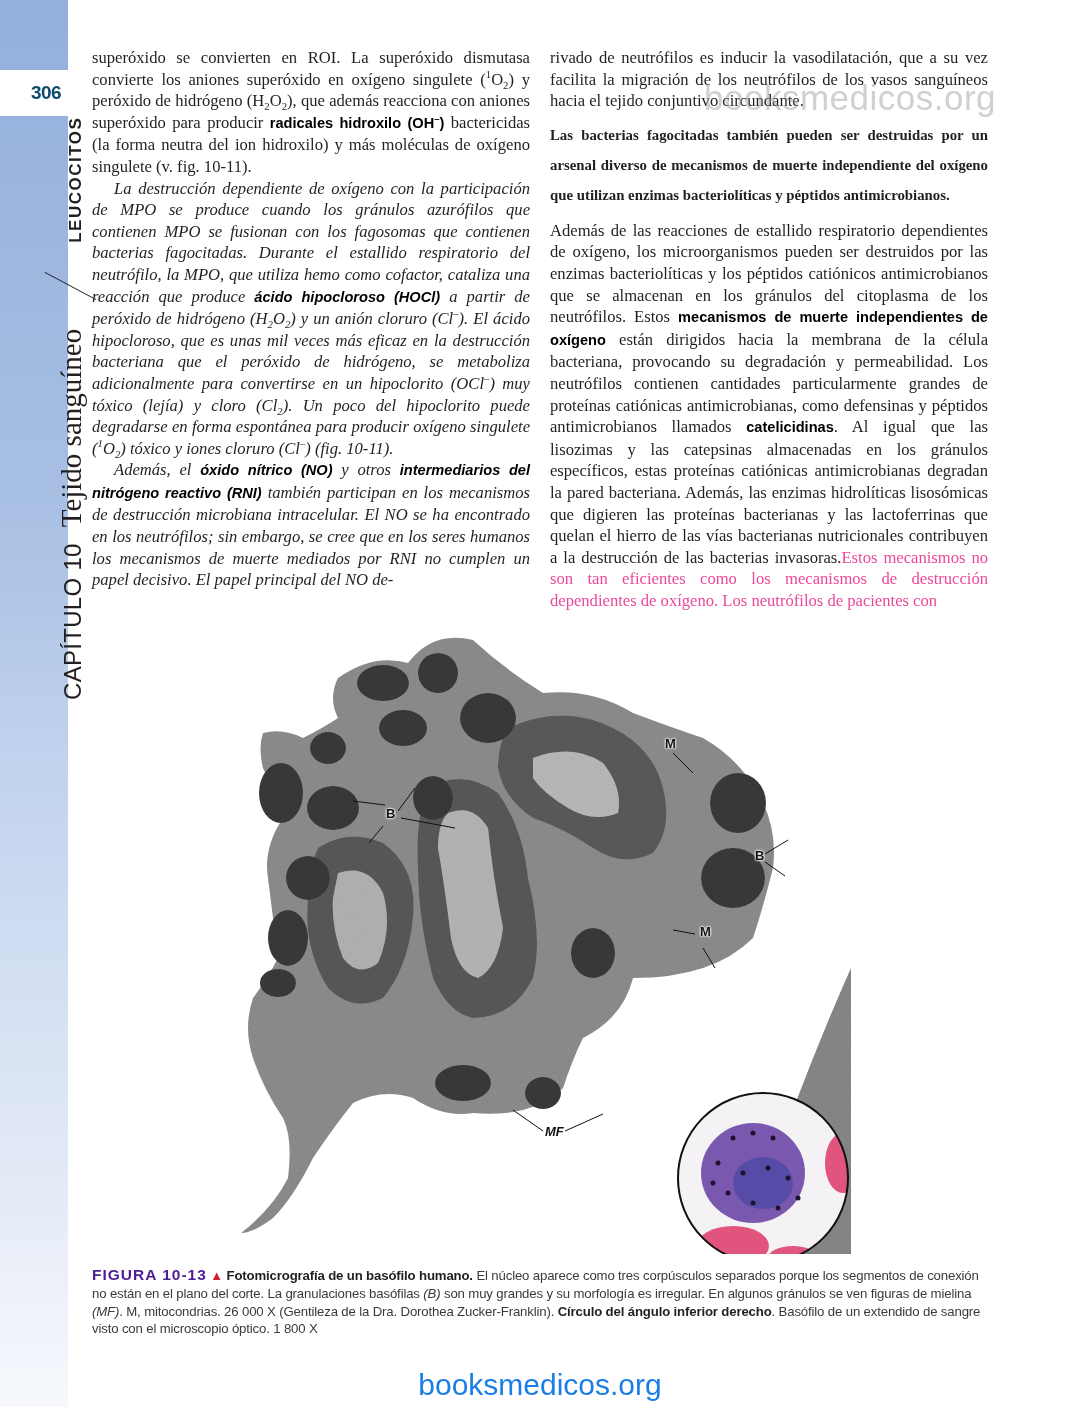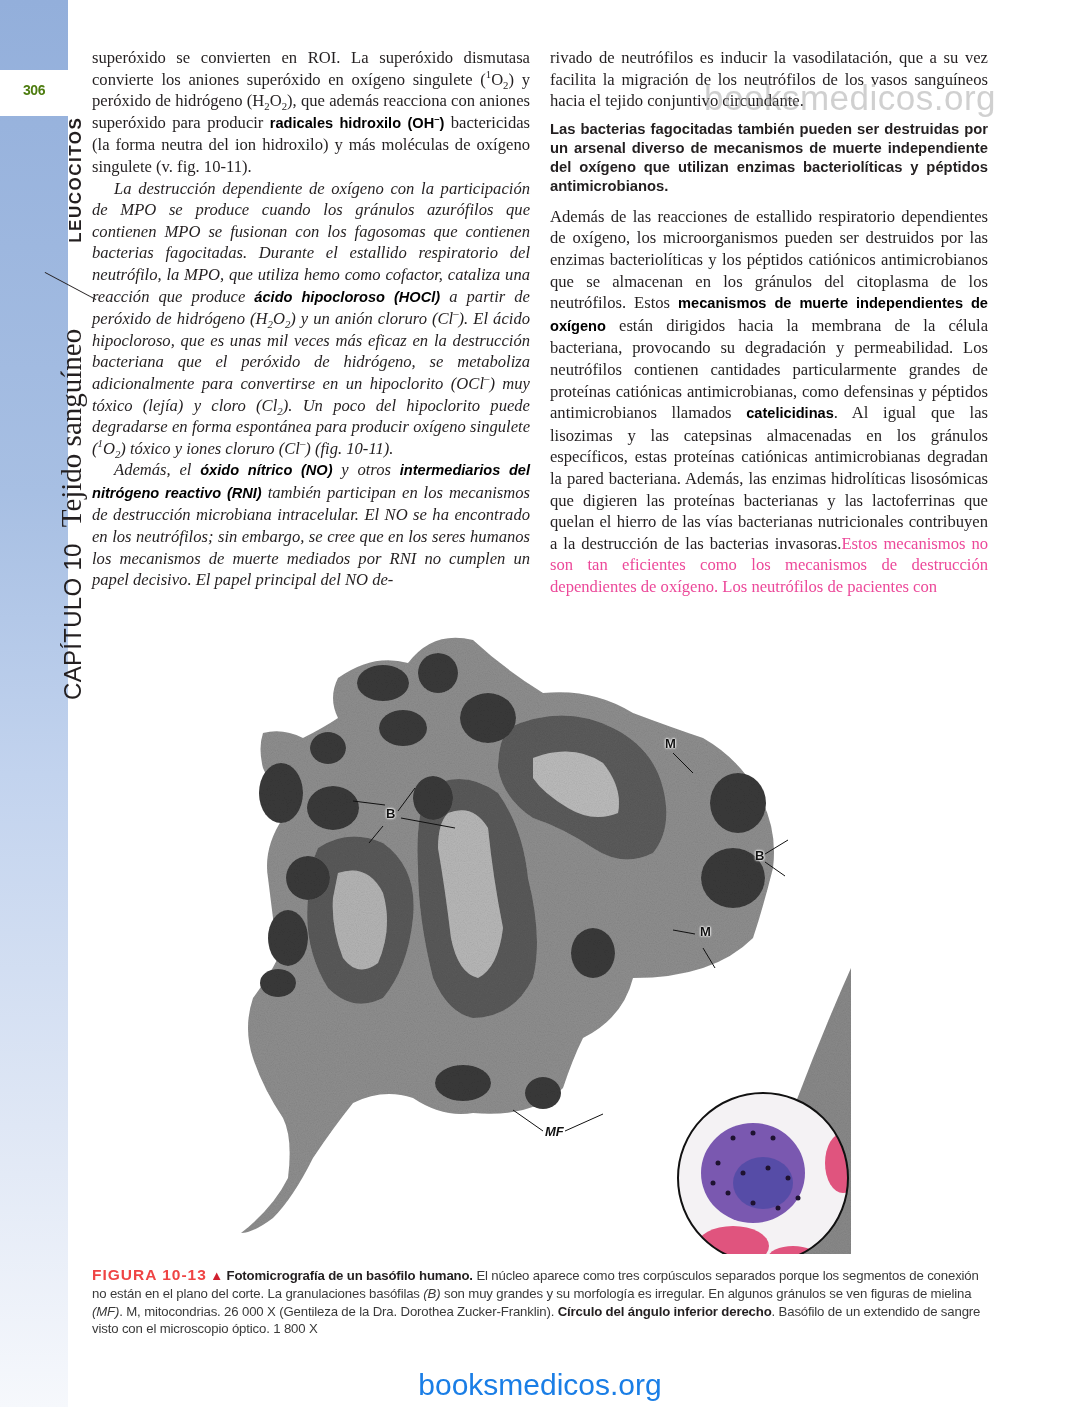--- a/index.html
+++ b/index.html
@@ -3,49 +3,49 @@
 <meta charset="utf-8">
 <style>
   html, body { margin:0; padding:0; }
   body { width:1080px; height:1407px; position:relative; background:#ffffff; overflow:hidden;
          font-family:"Liberation Serif", "DejaVu Serif", serif; color:#231f20; }
   
   .sideband { position:absolute; left:0; top:0; width:68px; height:1407px;
     background:linear-gradient(to bottom, #93afdb 0%, #a7bfe3 35%, #c2d3ee 55%, #dfe7f5 80%, #f6f8fc 100%); }
   .pagenum-box { position:absolute; left:0; top:70px; width:68px; height:46px; background:#ffffff; }
   .pagenum { position:absolute; left:0; top:82px; width:68px; text-align:center;
-    font-family:"Liberation Sans", sans-serif; font-weight:bold; font-size:14px; color:#4d7c0f; letter-spacing:-0.5px; }
+    font-family:"Liberation Sans", sans-serif; font-weight:bold; font-size:19px; color:#0c4a6e; letter-spacing:-0.5px;padding-left:12px; }
   .running-head { position:absolute; left:55px; top:700px; transform-origin:0 0; transform:rotate(-90deg);
     white-space:nowrap; display:flex; align-items:baseline; gap:10px; color:#231f20; }
   .rh-chapter { font-family:"Liberation Sans", sans-serif; font-size:24px; letter-spacing:0.3px; }
   .rh-title { font-family:"Liberation Serif", serif; font-size:29px; margin-left:6px; }
   .rh-slash { display:inline-block; width:58px; height:1px; background:#231f20; transform:rotate(-62deg); margin:0 4px; position:relative; top:-10px; }
   .rh-section { font-family:"Liberation Sans", sans-serif; font-weight:bold; font-size:17px; letter-spacing:1.5px; }
 
   
   .col { position:absolute; top:47px; width:438px; font-size:16.6px; line-height:21.6px; text-align:justify; hyphens:manual; }
   .col-left { left:92px; }
   .col-right { left:550px; }
   .col p { margin:0; }
   .indent { text-indent:22px;font-style:italic; }
   .term { font-family:"Liberation Sans", sans-serif; font-weight:bold; color:#000000; font-size:14.6px; }
   .blue { color:#ec4899; }
-  .lead { font-family:Liberation Sans, sans-serif; font-weight:bold; font-size:14.8px; line-height:19px; margin:8px 0 10px 0 !important; text-align:justify; }
+  .lead { font-family:Liberation Serif, serif; font-weight:bold; font-size:14.8px; line-height:30px; margin:8px 0 10px 0 !important; text-align:justify; }
   sub, sup { font-size:65%; line-height:0; }
   .watermark-inline { position:absolute; left:704px; top:78px; font-family:"Liberation Sans", sans-serif; font-size:35px; color:rgba(150,150,150,0.45); letter-spacing:0.5px; pointer-events:none; }
 
   
   .figure { position:absolute; left:233px; top:618px; width:618px; height:636px; overflow:hidden; background:#fff; }
   .figure svg { width:100%; height:100%; display:block; }
   .fig-label { position:absolute; font-family:"Liberation Sans", sans-serif; font-weight:bold; font-size:13px; color:#111;
     text-shadow:0 0 2px #fff, 0 0 2px #fff, 0 0 3px #fff; }
 
   .caption { position:absolute; left:92px; top:1266px; width:900px; font-family:"Liberation Sans", sans-serif;
     font-size:13.2px; line-height:17.8px; color:#3a3a3a; letter-spacing:-0.15px; }
-  .cap-fig { color:#ef4444; font-weight:bold; font-size:15.5px; letter-spacing:1px; }
+  .cap-fig { color:#4c1d95; font-weight:bold; font-size:15.5px; letter-spacing:1px; }
   .cap-tri { color:#d0202e; font-size:13px; }
   .cap-bold { font-weight:bold; color:#231f20;margin-top:44px; }
   .footer-wm { position:absolute; left:0; width:1080px; top:1368px; text-align:center;
     font-family:"Liberation Sans", sans-serif; font-size:30px; color:#1a7ee6; }
 </style>
 </head>
 <body>
 
 <div class="sideband"></div>
 <div class="pagenum-box"></div>

